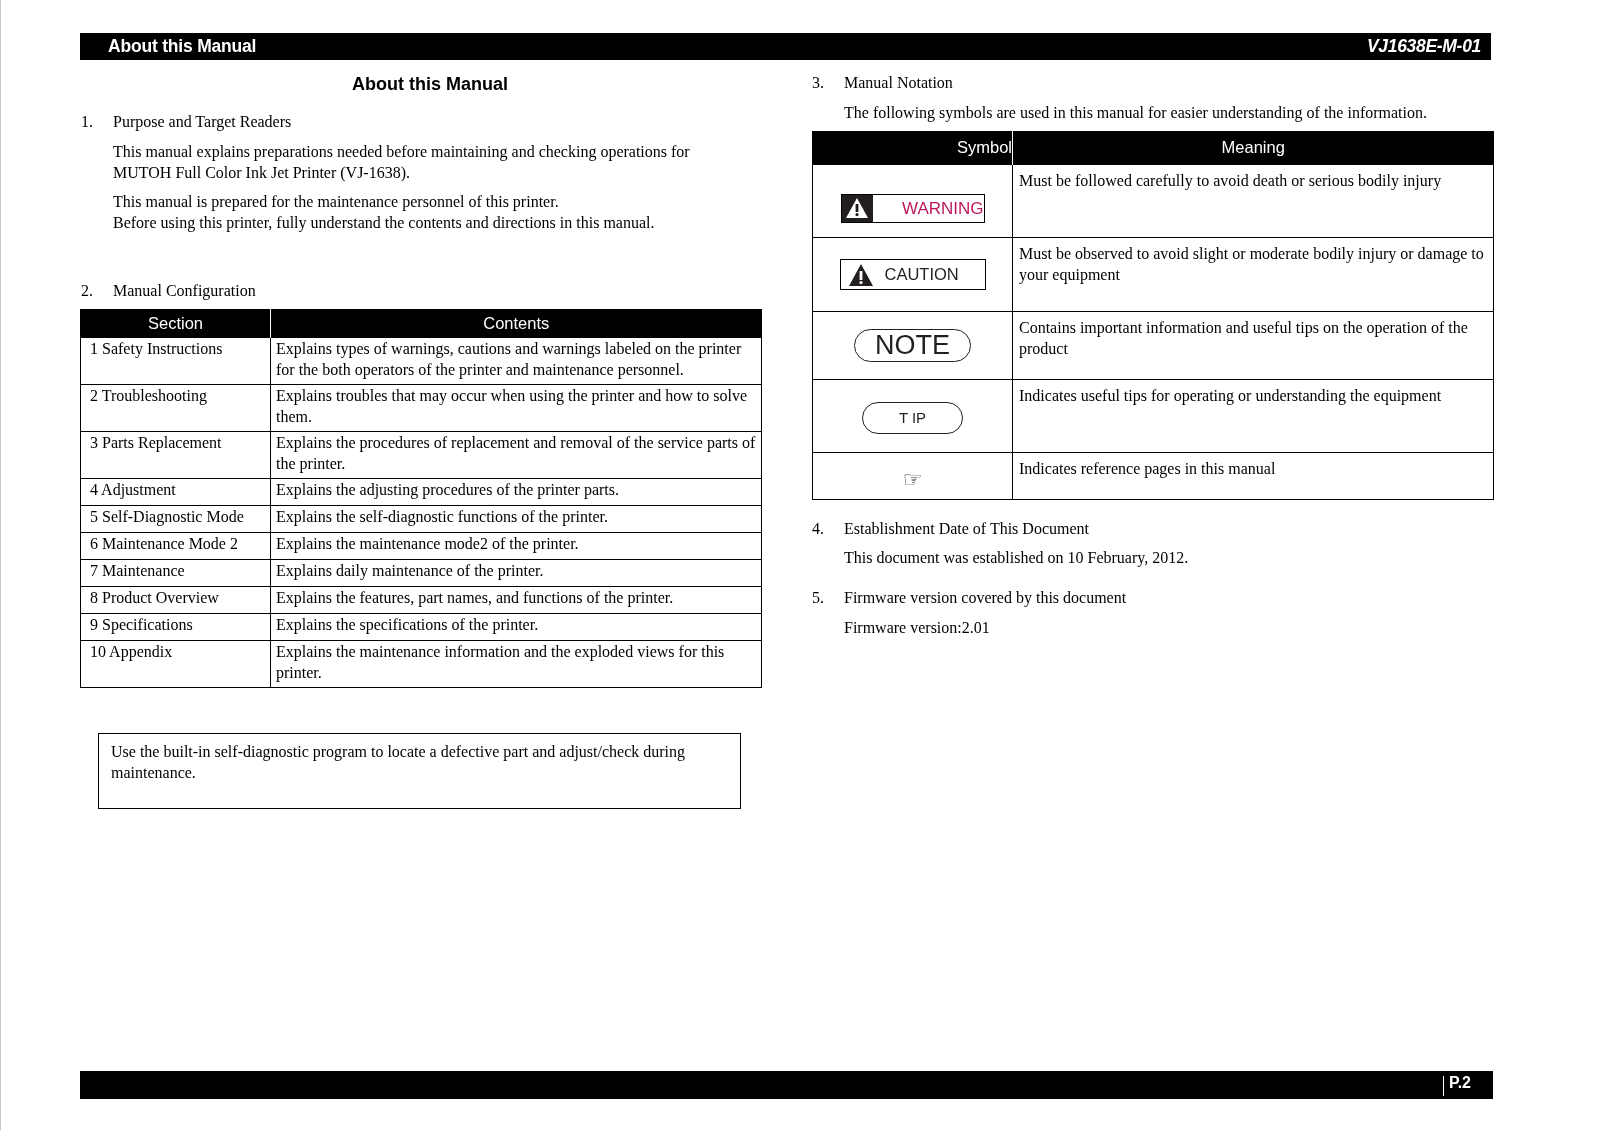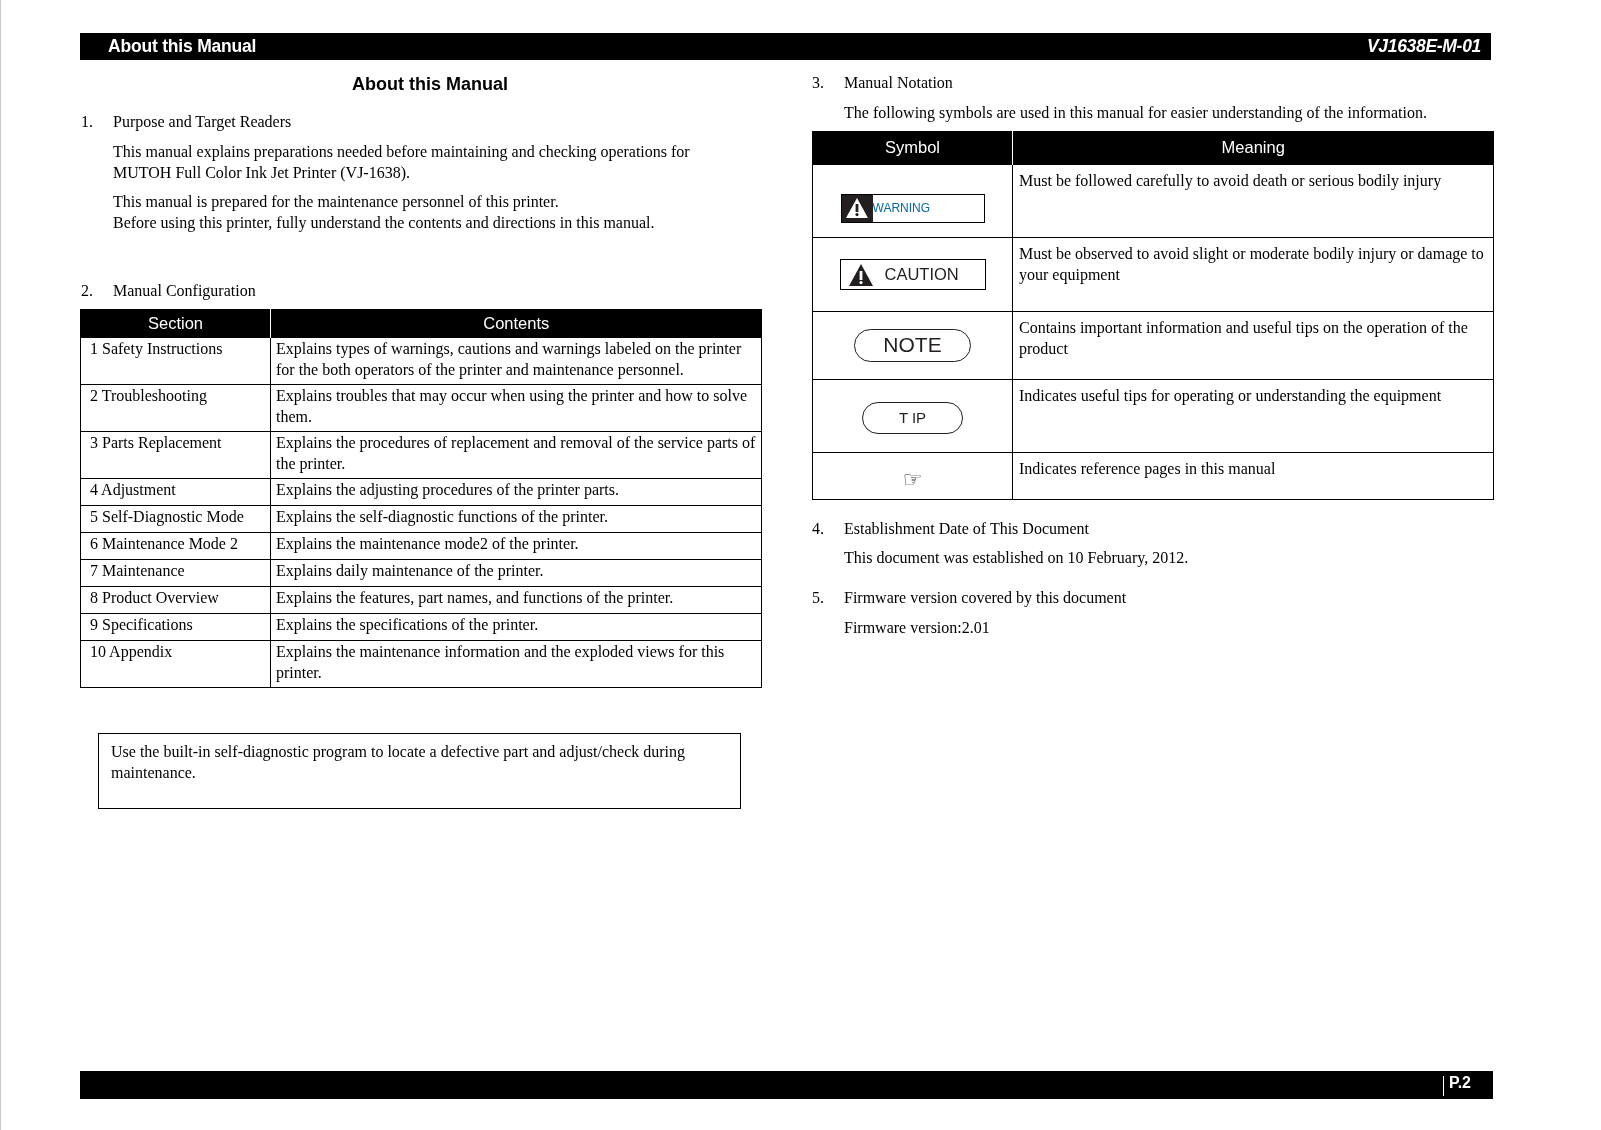--- a/index.html
+++ b/index.html
@@ -48,32 +48,32 @@
     table.config tr.one td { height: 26px; }
 
     table.notation td.sym { text-align: center; vertical-align: middle; padding: 0; }
     table.notation td.mean { padding-left: 6px; padding-top: 5px; }
 
     .badge-warning {
       display: inline-flex; align-items: stretch; border: 1px solid #000; height: 29px; width: 144px;
       box-sizing: border-box; vertical-align: middle; margin-top: 14px;
     }
     .badge-warning .ico { width: 31px; background: #231f20; display: flex; align-items: center; justify-content: center; }
-    .badge-warning .lbl { flex: 1; font-family: "Liberation Sans", sans-serif; font-size: 12px; line-height: 27px; text-align: left; color: #0369a1; }
+    .badge-warning .lbl { flex: 1; font-family: "Liberation Sans", sans-serif; font-size: 17px; line-height: 27px; text-align: right; color: #be185d; }
     .badge-caution {
       display: inline-flex; align-items: center; border: 1px solid #000; height: 31px; width: 146px;
       box-sizing: border-box; vertical-align: middle; 
     }
     .badge-caution .ico { width: 40px; display: flex; align-items: center; justify-content: center; }
     .badge-caution .lbl { flex: 1; font-family: "Liberation Sans", sans-serif; font-size: 16.5px; text-align: left; padding-left: 4px; color: #231f20; }
     .pill {
       display: inline-block; border: 1.5px solid #231f20; border-radius: 18px; font-family: "Liberation Sans", sans-serif;
       color: #231f20; text-align: center; box-sizing: border-box;
     }
-    .pill-note { width: 117px; height: 33px; font-size: 21px; line-height: 30px; }
+    .pill-note { width: 117px; height: 33px; font-size: 27px; line-height: 30px; }
     .pill-tip { width: 101px; height: 32px; font-size: 15px; line-height: 29px; margin-top: 4px; }
     .hand { font-size: 22px; color: #231f20; display: inline-block; margin-top: 8px; }
 
     .note-box {
       position: absolute; left: 98px; top: 733px; width: 643px; height: 76px; border: 1px solid #000;
       box-sizing: border-box; font-size: 16px; line-height: 21px; padding: 7px 12px;
     }
   </style>
 </head>
 <body>
@@ -168,21 +168,21 @@
 </div>
 <div class="para" style="left:844px; top:102px;">The following symbols are used in this manual for easier understanding of the information.</div>
 
 <table class="doc notation" style="left:812px; top:131px; width:682px;">
   <colgroup>
       <col style="width:200px">
       <col>
     </colgroup>
   <thead>
     <tr>
-      <th style="height:33px;">Symbol</th>
+      <th style="height:33px;text-align:right;">Symbol</th>
       <th style="height:33px;">Meaning</th>
     </tr>
   </thead>
   <tbody>
     <tr style="height:73px;">
       <td class="sym">
         <span class="badge-warning">
           <span class="ico">
             <svg width="24" height="22" viewBox="0 0 24 22">
                 <polygon points="12,1 23,21 1,21" fill="#fff"></polygon>

